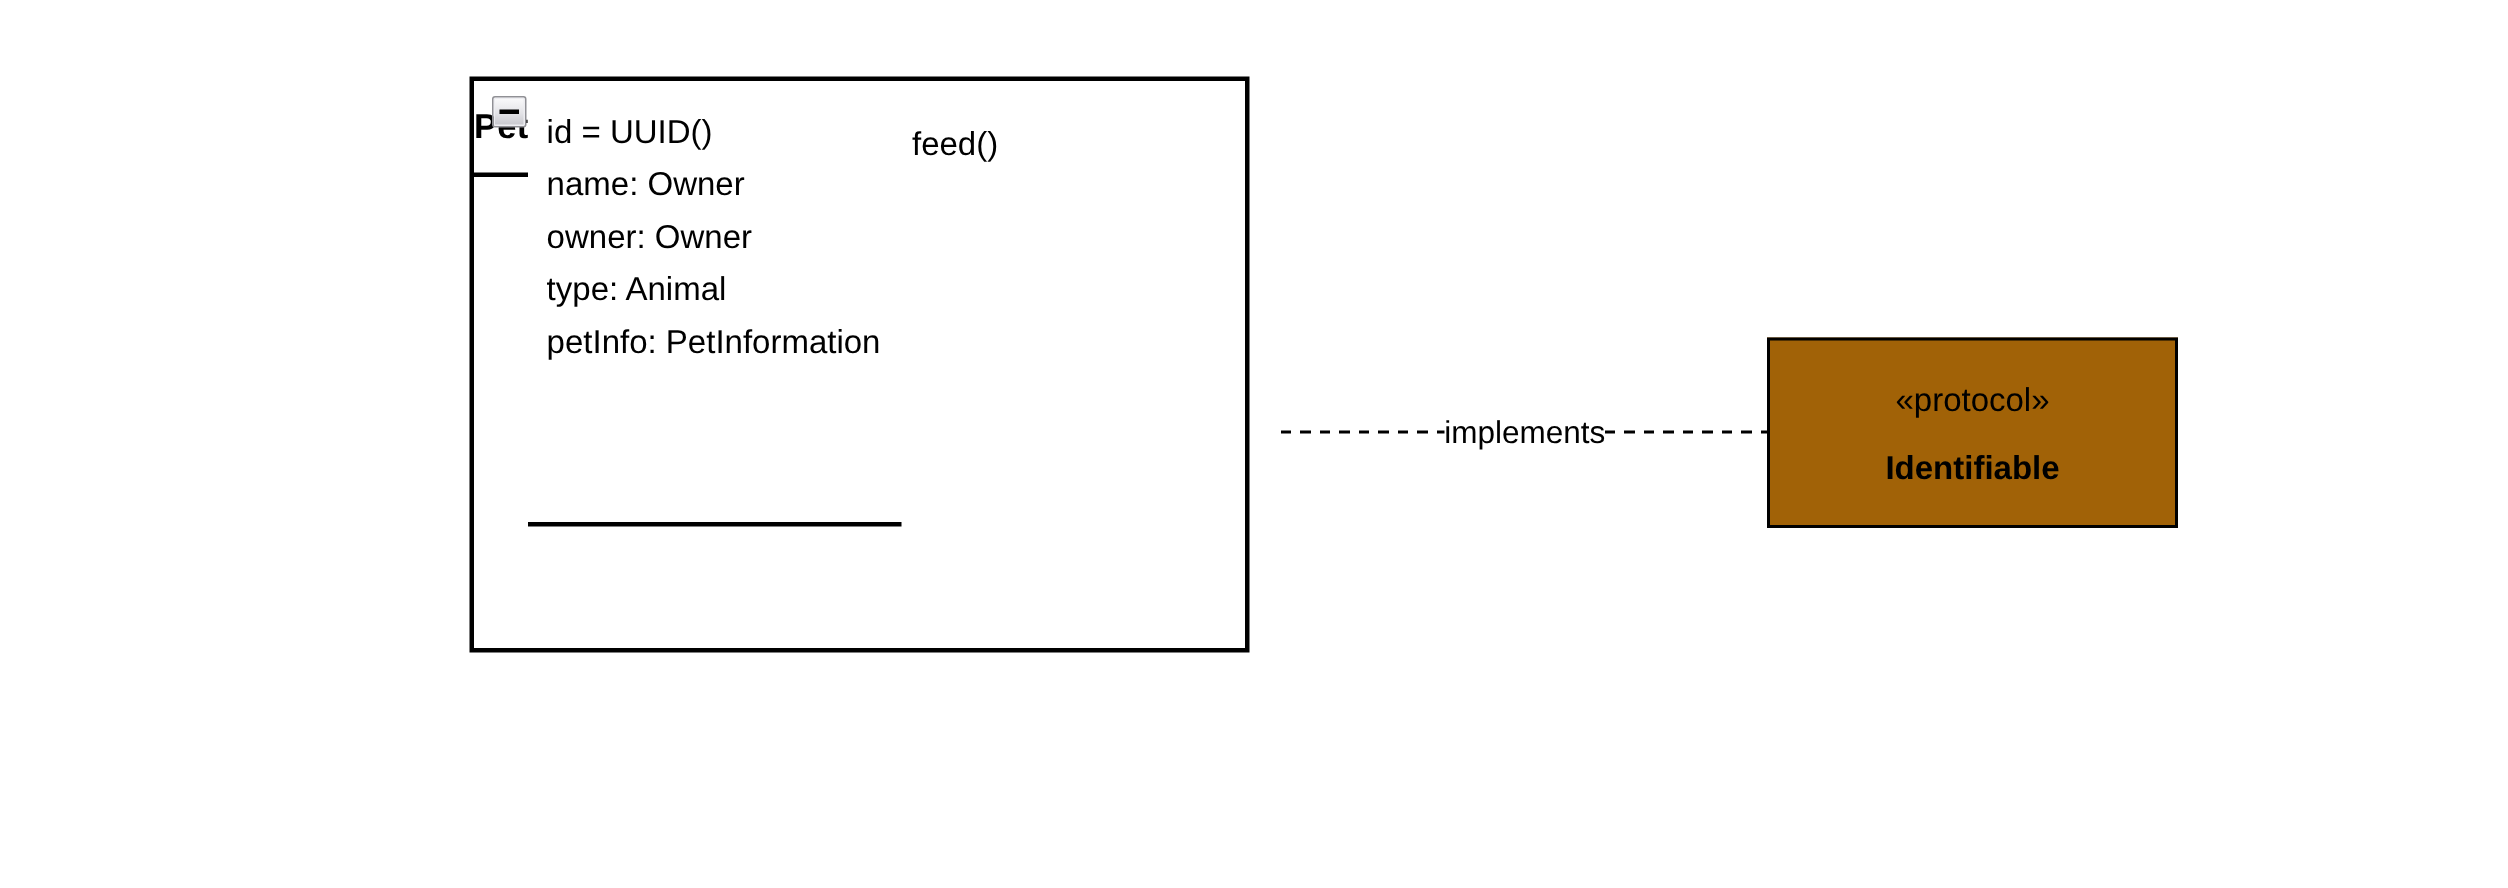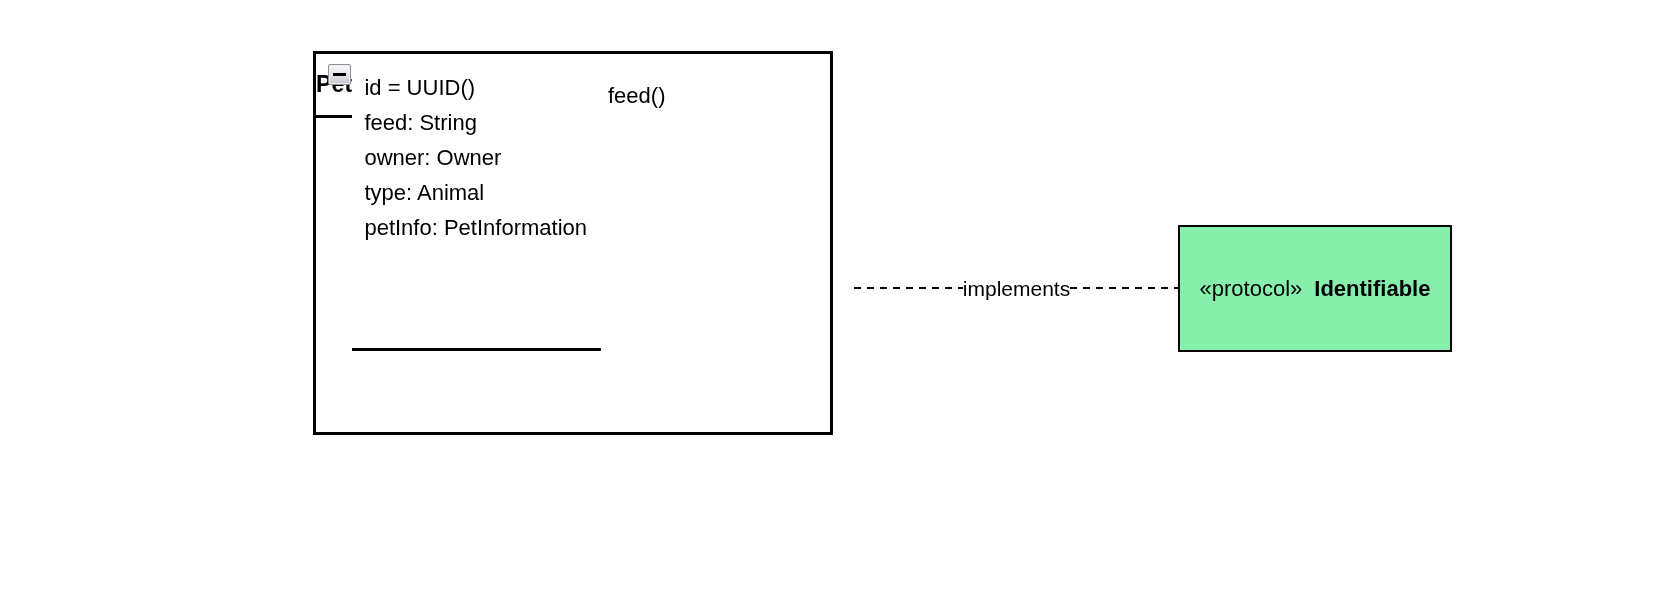--- a/index.html
+++ b/index.html
@@ -106,23 +106,23 @@
 
   
   .protocol-box {
     position: absolute;
     left: 1178px;
     top: 225px;
     width: 274px;
     height: 127px;
     box-sizing: border-box;
     border: 2px solid #000000;
-    background: #86efac;
+    background: #a16207;
     display: flex;
-    flex-direction: row;
+    flex-direction: column;
     align-items: center;
     justify-content: center;
     text-align: center;
     font-size: 22px;
     line-height: 33px;
     gap: 12px;
   }
   .protocol-name { font-weight: bold; }
 </style>
 </head>
@@ -133,21 +133,21 @@
   <div class="class-box">
     <div class="class-header">
       <button class="collapse-btn">
         <span class="minus-bar"></span>
       </button>
       <span class="class-title">Pet</span>
     </div>
 
     <div class="attributes-section">
       <div class="member-line">id = UUID()</div>
-      <div class="member-line">feed: String</div>
+      <div class="member-line">name: Owner</div>
       <div class="member-line">owner: Owner</div>
       <div class="member-line">type: Animal</div>
       <div class="member-line">petInfo: PetInformation</div>
     </div>
 
     <div class="methods-section">
       <div class="member-line">feed()</div>
     </div>
   </div>
 

